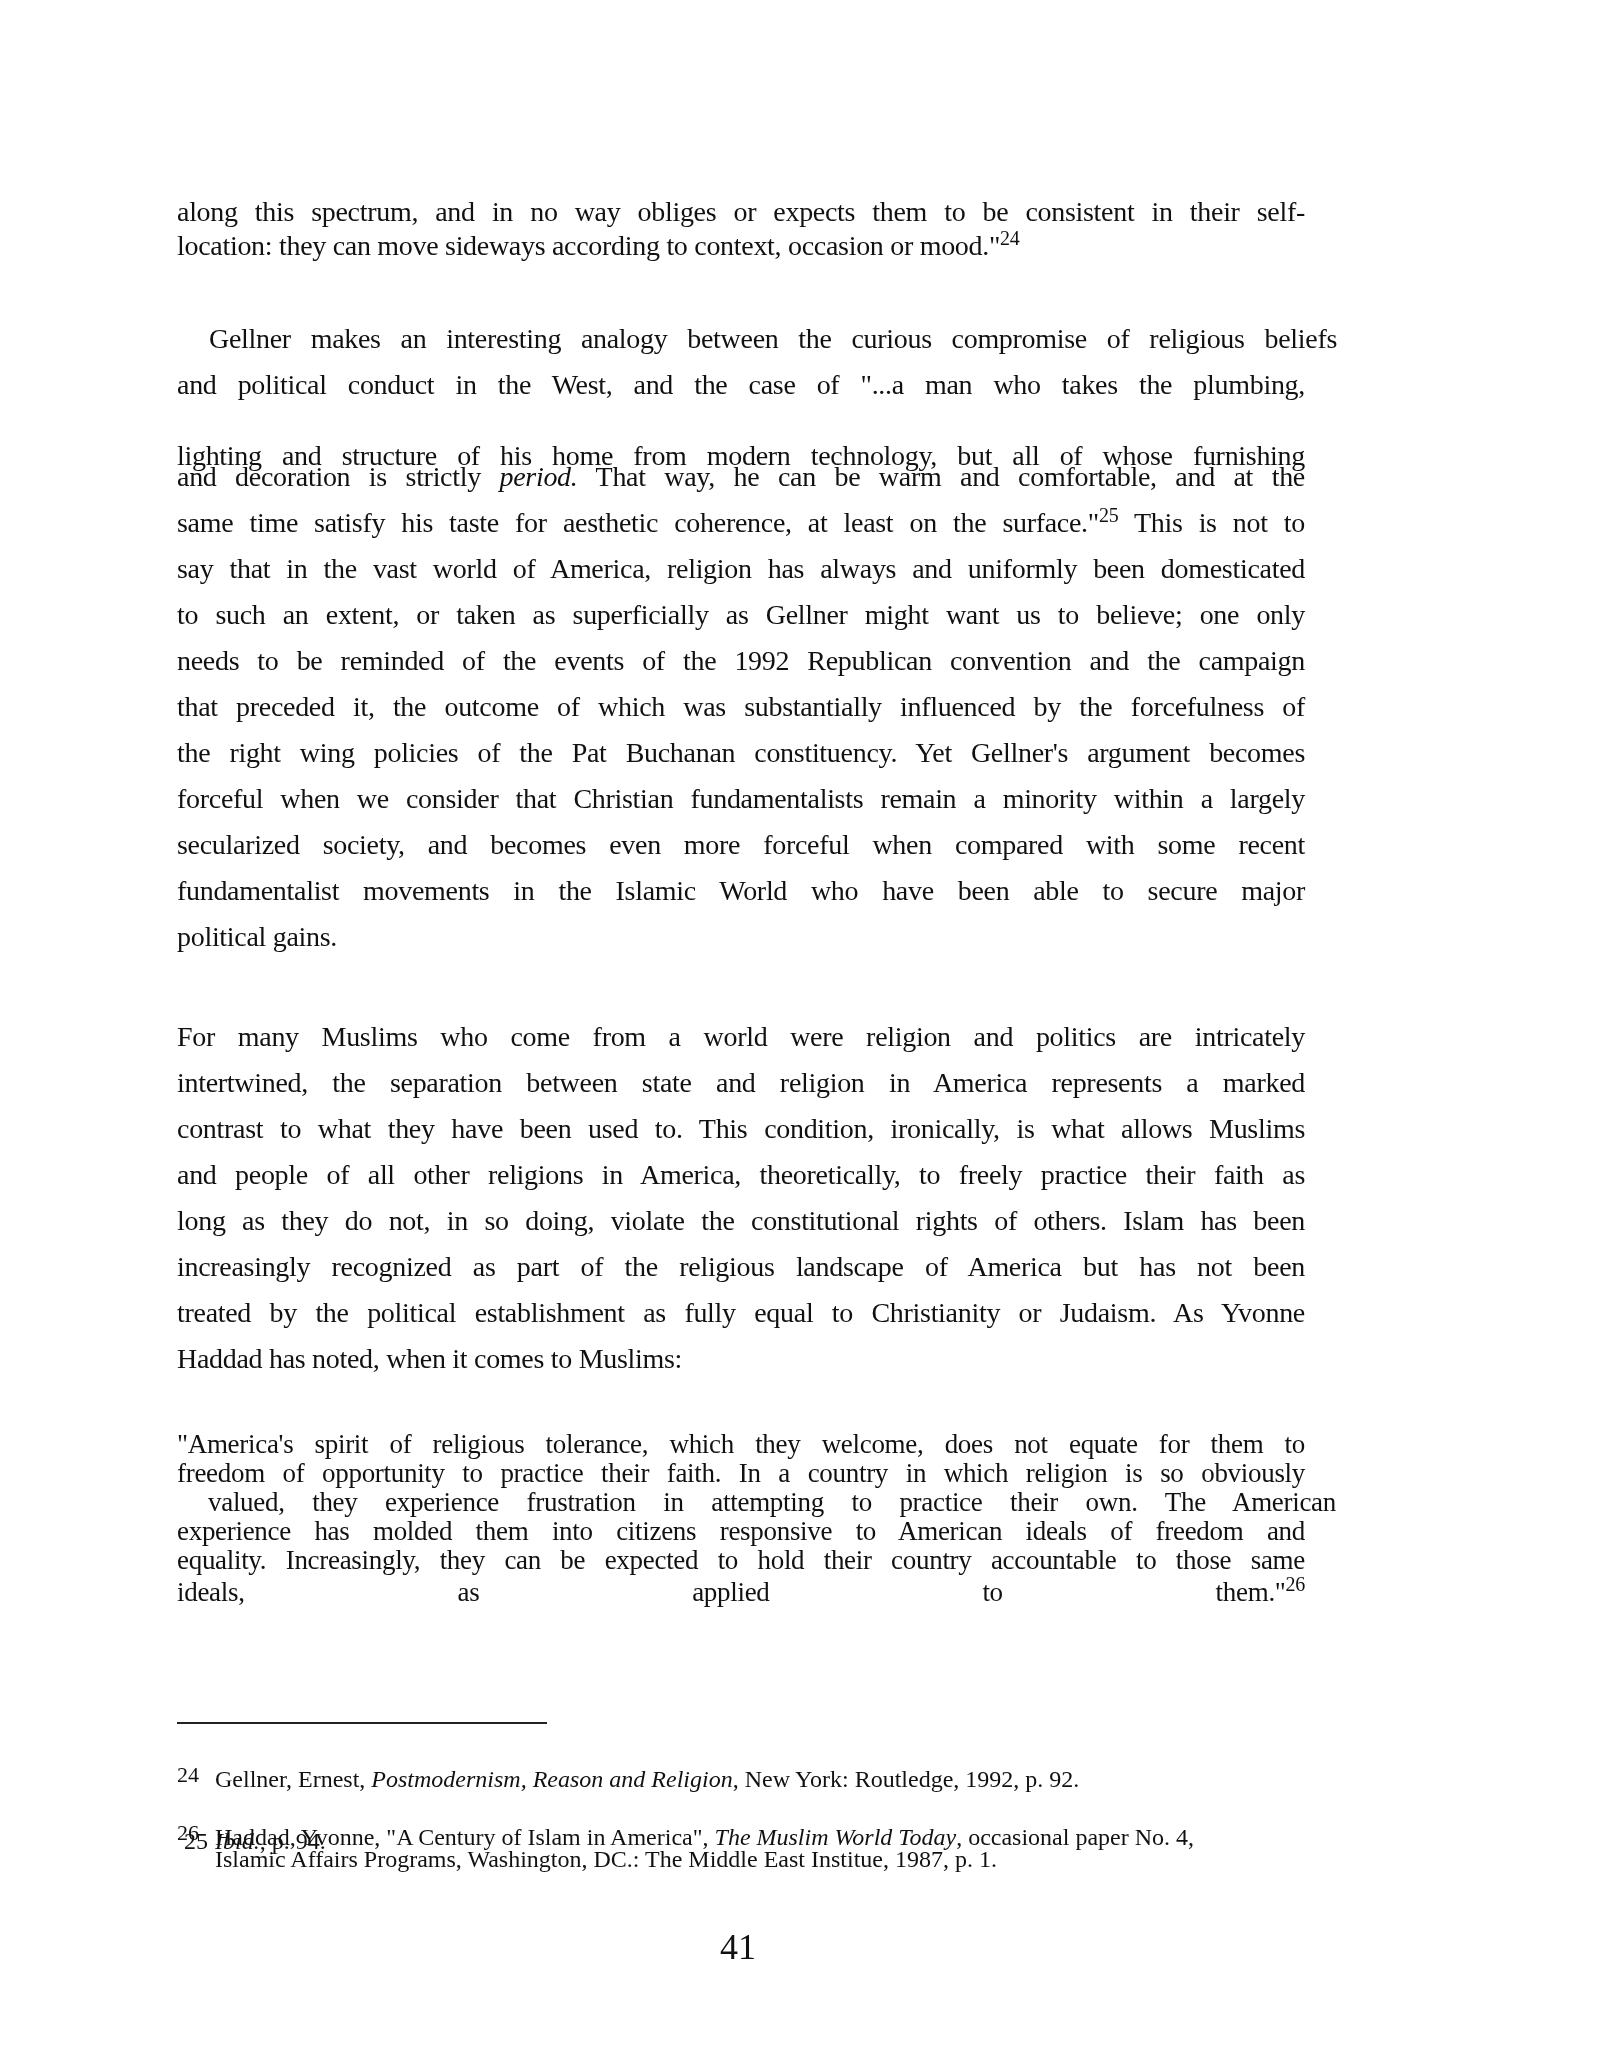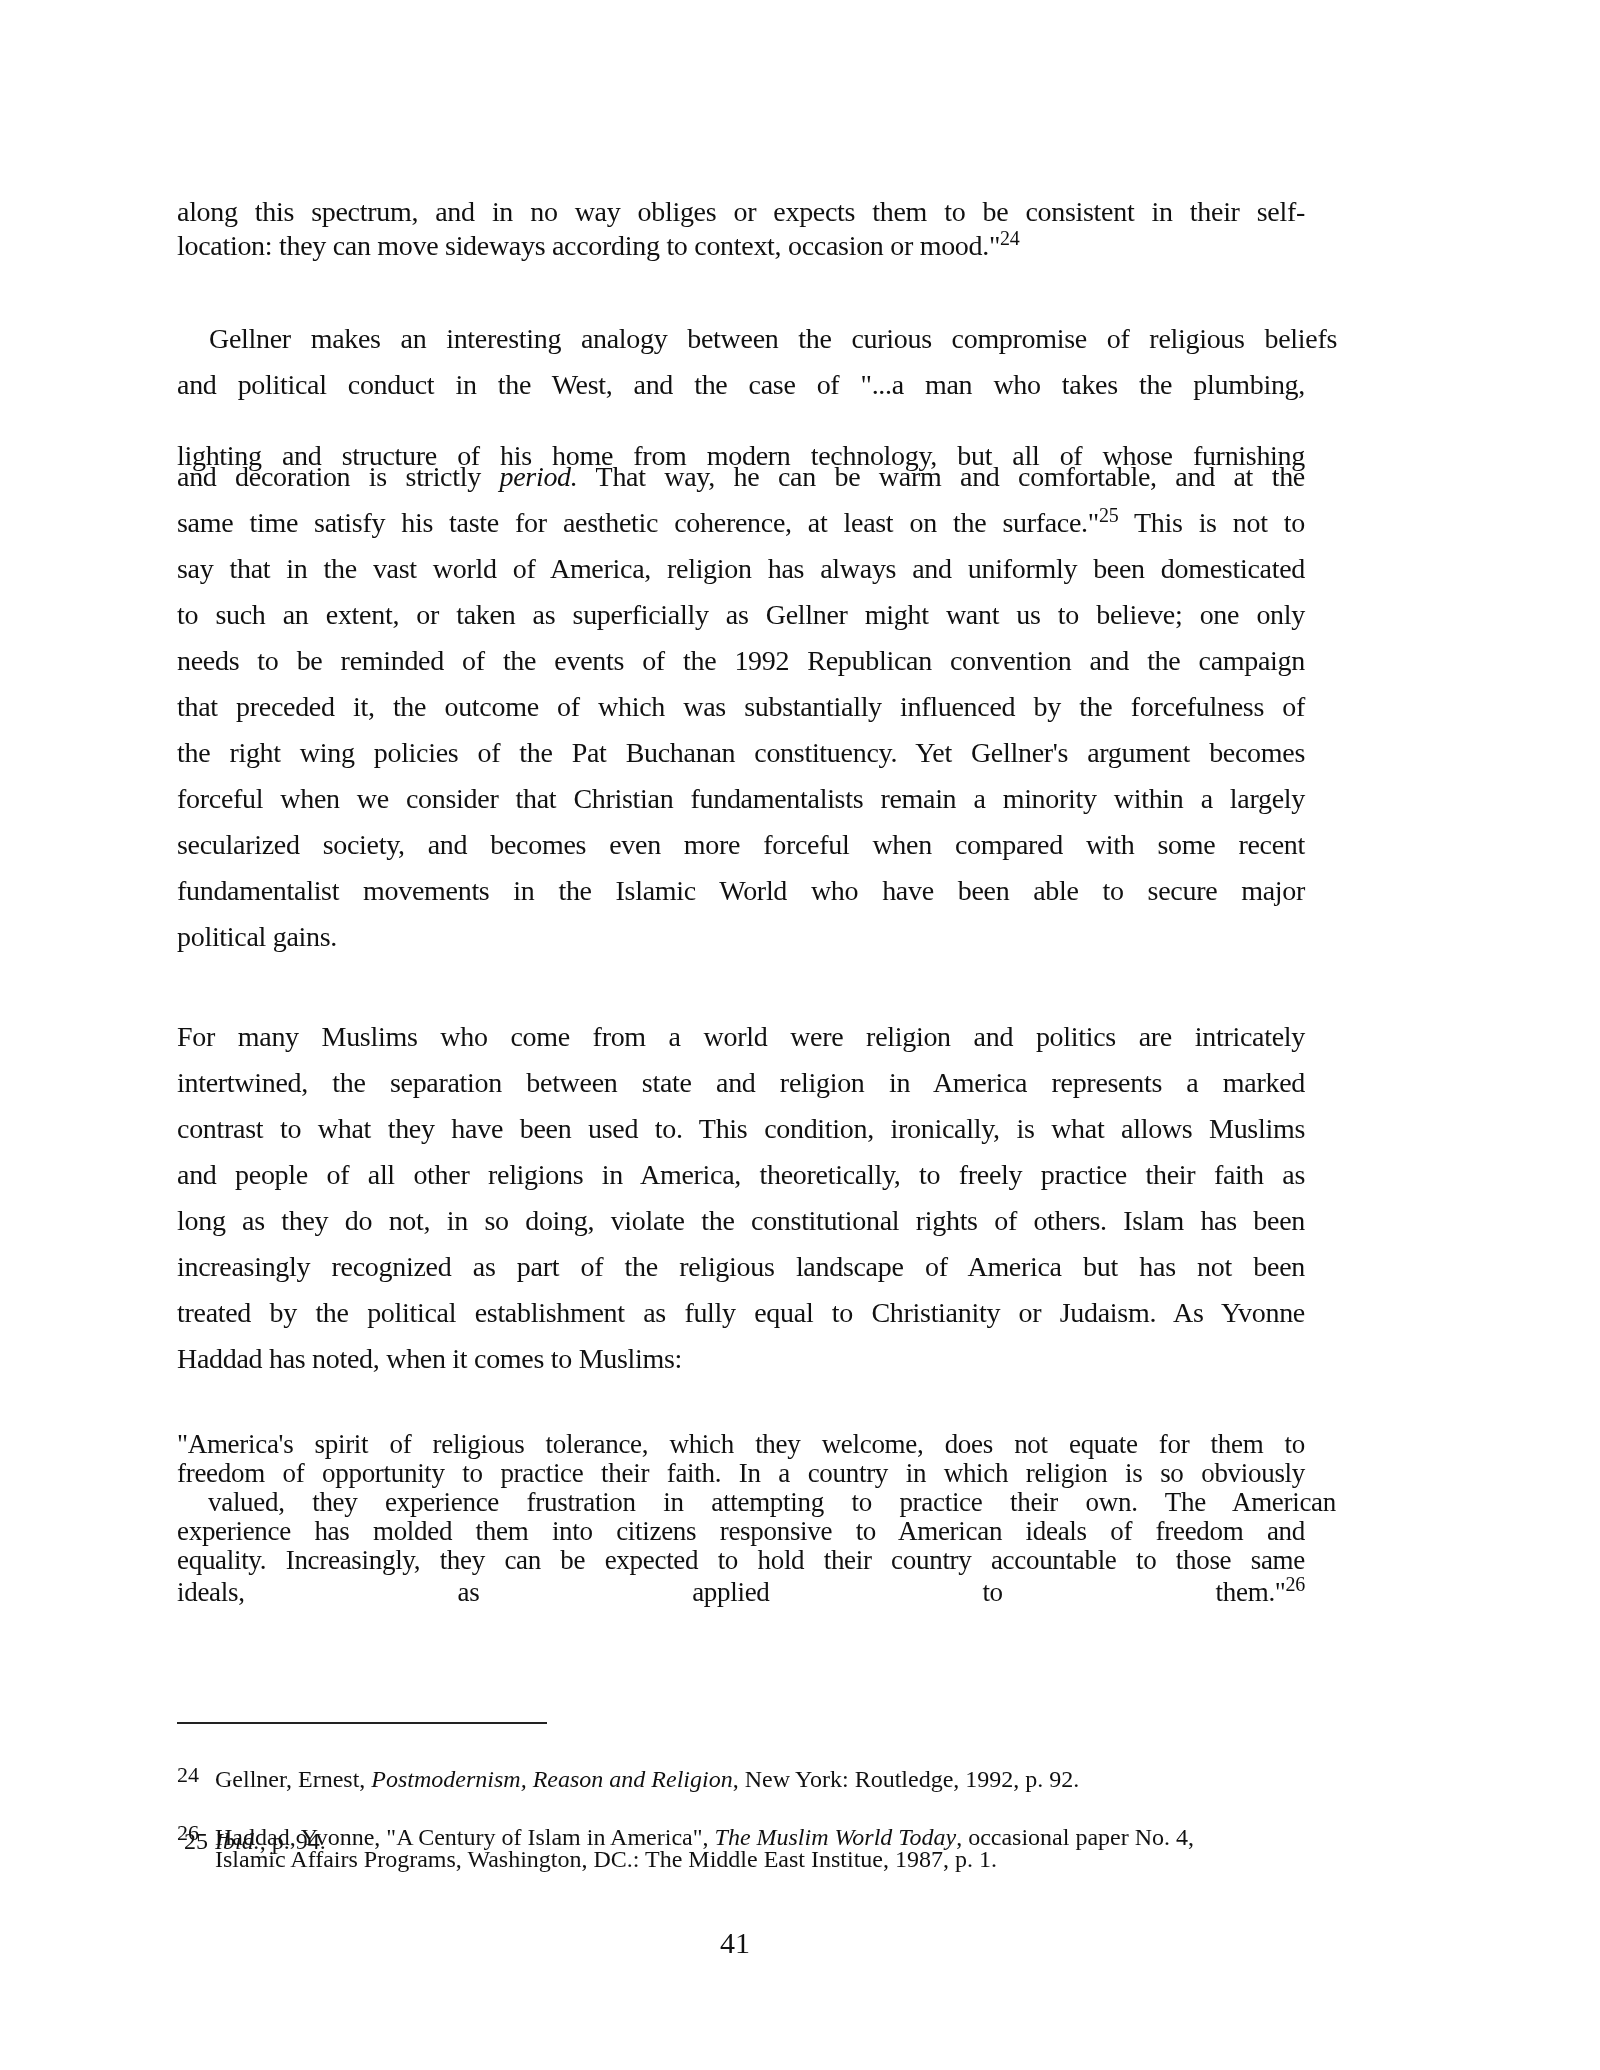--- a/index.html
+++ b/index.html
@@ -7,21 +7,21 @@
          font-family: "Liberation Serif", "DejaVu Serif", serif; color: #111; }
   .line { position: absolute; left: 177px; white-space: nowrap; font-size: 28px; line-height: 32px;
           letter-spacing: -0.3px; }
   .body-line { width: 1128px; text-align: justify; text-align-last: justify; }
   .last { text-align-last: left; }
   .q { font-size: 27px; line-height: 28px; width: 1128px; text-align: justify; text-align-last: justify; }
   sup { font-size: 20px; vertical-align: 10px; line-height: 0; }
   .fn { position: absolute; left: 177px; font-size: 24px; line-height: 26px; white-space: nowrap; }
   .fn-num { display: inline-block; width: 38px; font-size: 22px; vertical-align: 5px; }
   .rule { position: absolute; left: 177px; top: 1722px; width: 370px; height: 2px; background: #222; }
-  .pagenum { position: absolute; left: 720px; top: 1926px; font-size: 30px; }
+  .pagenum { position: absolute; left: 720px; top: 1926px; font-size: 36px; }
   i { font-style: italic; }
 </style>
 </head>
 <body>
 
 <div>
 
   <div>
     <div class="line body-line" style="top:196px;">along this spectrum, and in no way obliges or expects them to be consistent in their self-</div>
     <div class="line" style="top:230px;"><span>location: they can move sideways according to context, occasion or mood."</span><sup>24</sup></div>

